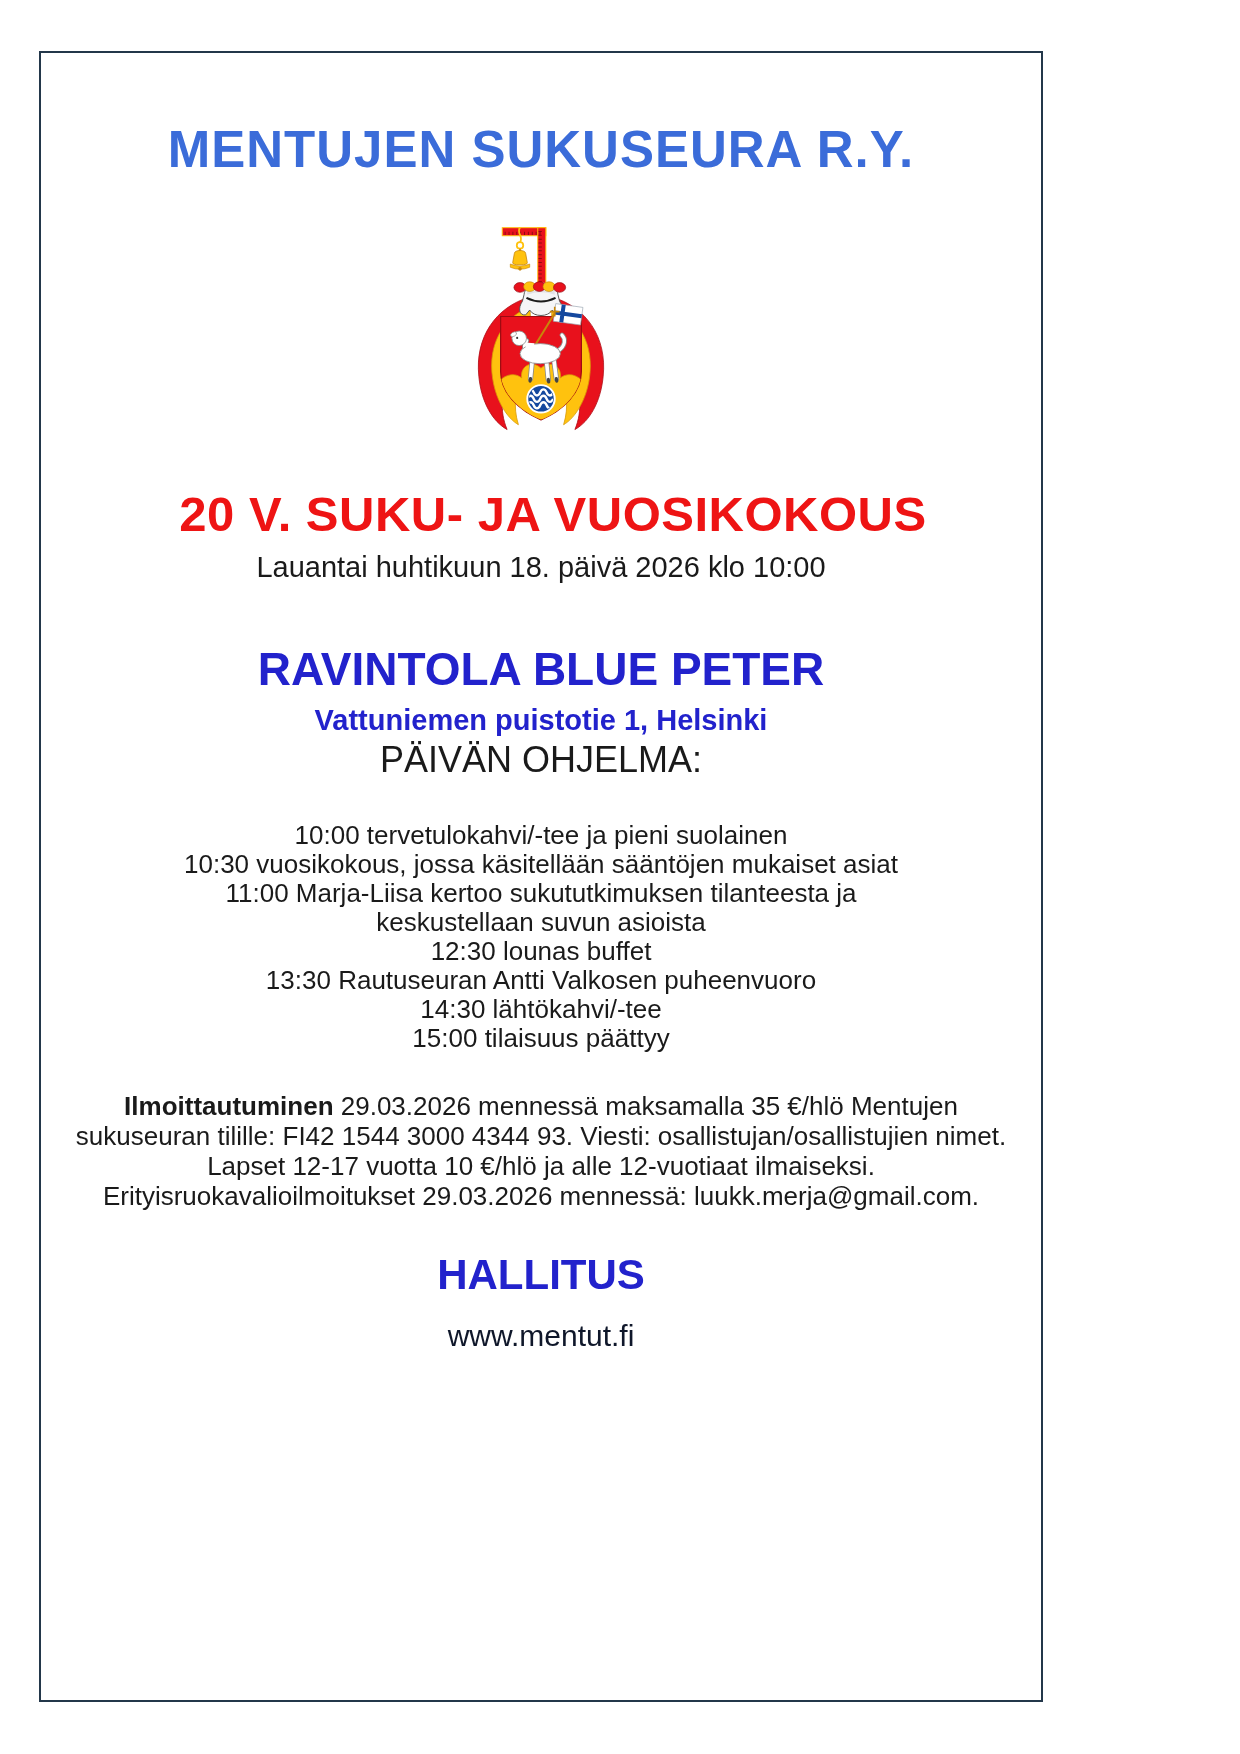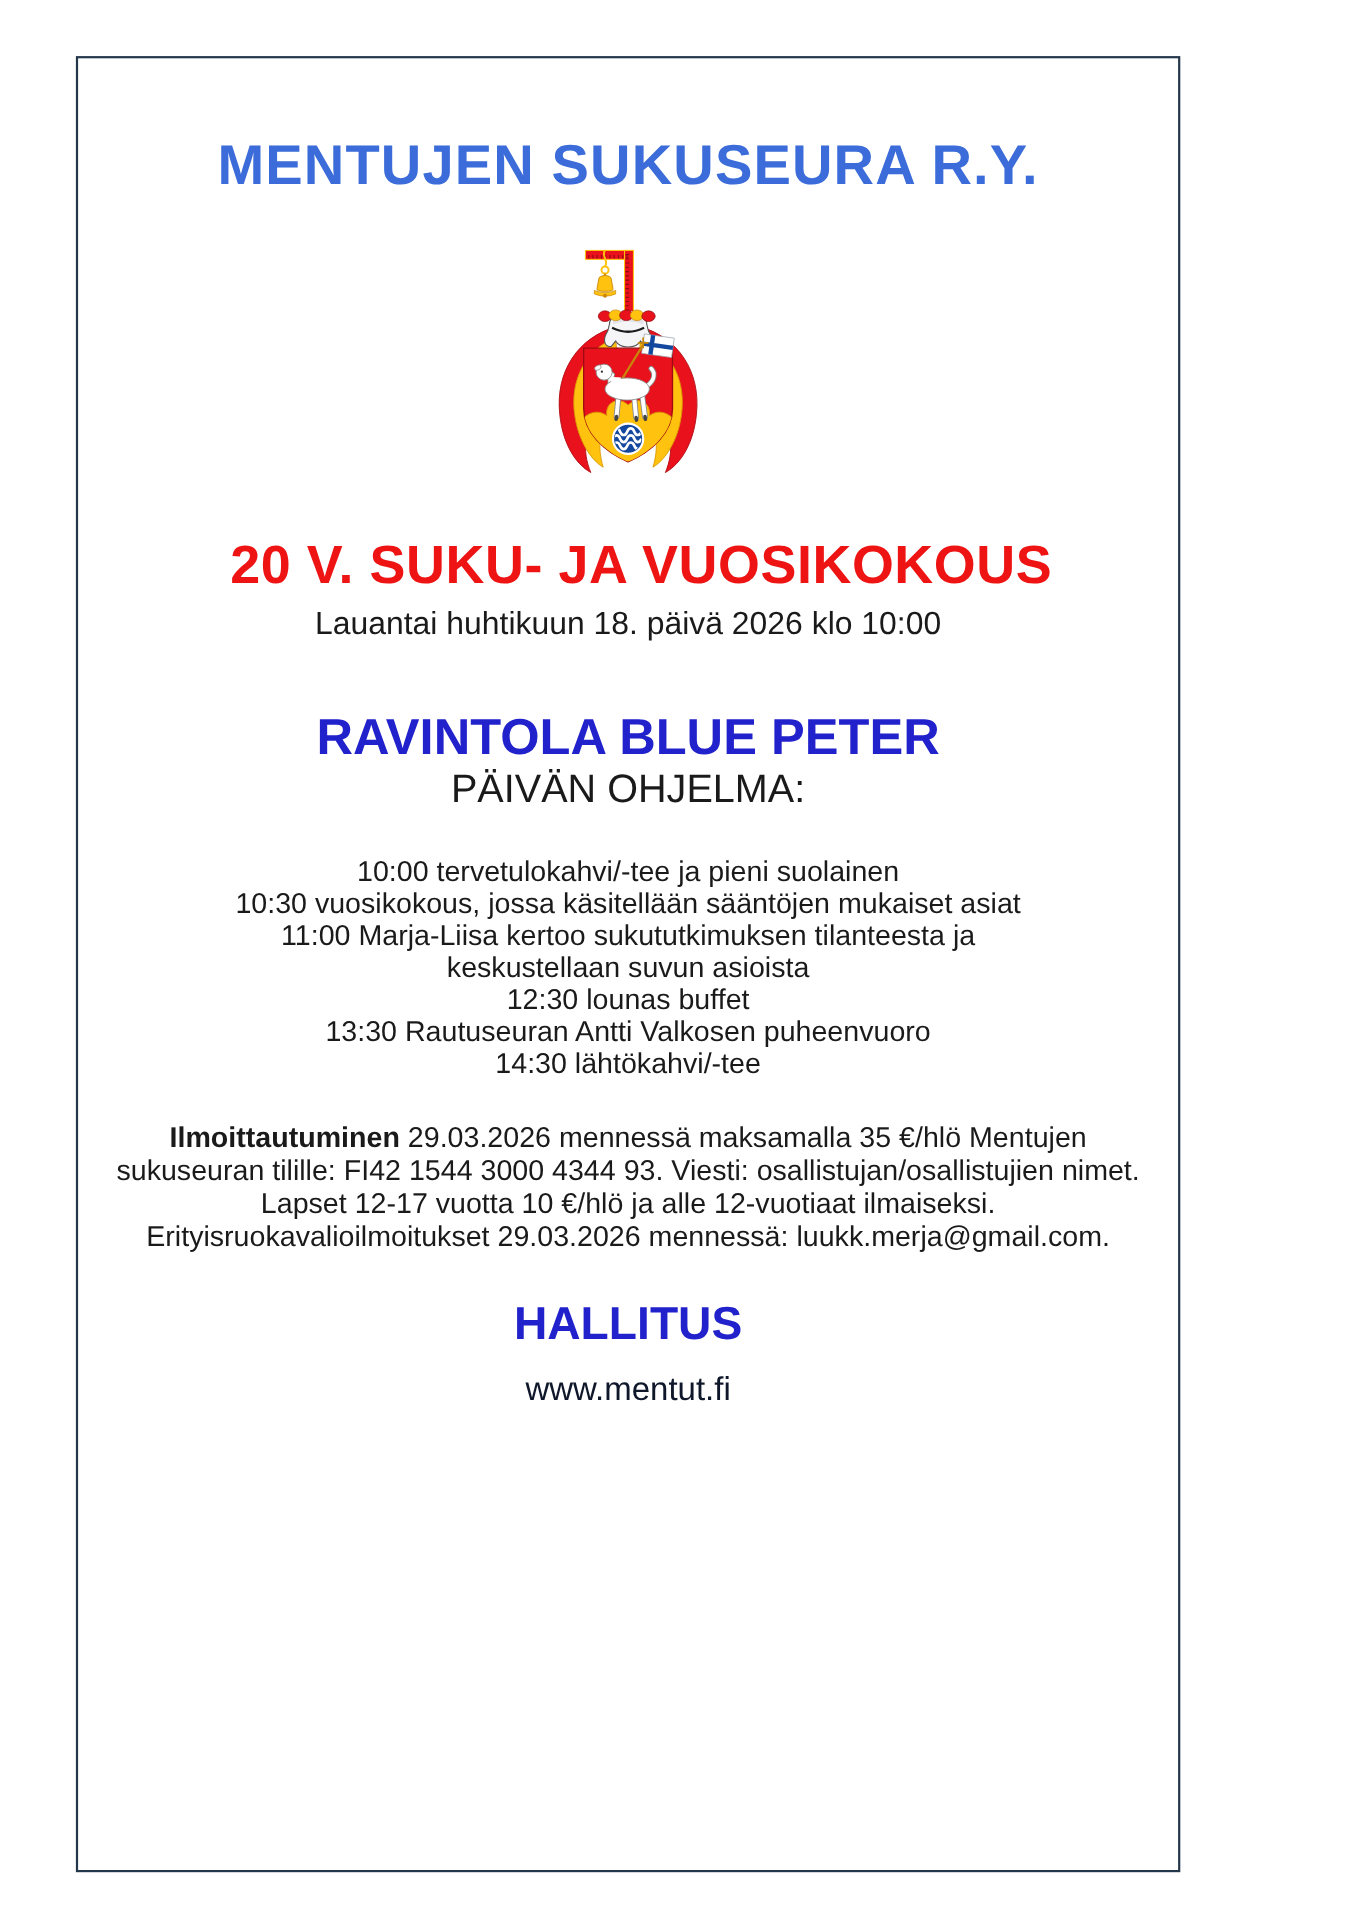--- a/index.html
+++ b/index.html
@@ -5,21 +5,21 @@
   html, body { margin: 0; padding: 0; }
   body {
     width: 1240px; height: 1754px;
     background: #ffffff;
     font-family: "Liberation Sans", sans-serif;
     color: #1a1a1a;
     position: relative;
   }
   .frame {
     position: absolute;
-    left: 69px; top: 51px;
+    left: 39px; top: 51px;
     width: 1004px; height: 1651px;
     border: 2px solid #23374a;
     box-sizing: border-box;
     overflow: hidden;
   }
   .content { text-align: center; padding-top: 68px; }
   .nowrap { white-space: nowrap; }
 
   .org-title {
     font-size: 51px; font-weight: bold; letter-spacing: 1px;
@@ -150,31 +150,33 @@
           <ellipse cx="76" cy="144" rx="4" ry="2.5" fill="#FFFFFF" stroke="#8a8a8a" stroke-width="0.8" transform="rotate(-30 76 144)"></ellipse>
           <circle cx="80.5" cy="148.5" r="1.3" fill="#333"></circle>
         </g>
       </svg>
     </div>
 
     <div class="event-title nowrap">20 V. SUKU- JA VUOSIKOKOUS</div>
     <div class="event-date nowrap">Lauantai huhtikuun 18. päivä 2026 klo 10:00</div>
 
     <div class="venue-name nowrap">RAVINTOLA BLUE PETER</div>
+    <div class="venue-address nowrap">Vattuniemen puistotie 1, Helsinki</div>
 
     <div class="program-heading nowrap">PÄIVÄN OHJELMA:</div>
 
     <div class="program-list">
       <div class="nowrap">10:00 tervetulokahvi/-tee ja pieni suolainen</div>
       <div class="nowrap">10:30 vuosikokous, jossa käsitellään sääntöjen mukaiset asiat</div>
       <div class="nowrap">11:00 Marja-Liisa kertoo sukututkimuksen tilanteesta ja</div>
       <div class="nowrap">keskustellaan suvun asioista</div>
       <div class="nowrap">12:30 lounas buffet</div>
       <div class="nowrap">13:30 Rautuseuran Antti Valkosen puheenvuoro</div>
       <div class="nowrap">14:30 lähtökahvi/-tee</div>
+      <div class="nowrap">15:00 tilaisuus päättyy</div>
     </div>
 
     <div class="registration">
       <div class="nowrap"><strong>Ilmoittautuminen</strong><span> 29.03.2026 mennessä maksamalla 35 €/hlö Mentujen</span></div>
       <div class="nowrap">sukuseuran tilille: FI42 1544 3000 4344 93. Viesti: osallistujan/osallistujien nimet.</div>
       <div class="nowrap">Lapset 12-17 vuotta 10 €/hlö ja alle 12-vuotiaat ilmaiseksi.</div>
       <div class="nowrap">Erityisruokavalioilmoitukset 29.03.2026 mennessä: luukk.merja@gmail.com.</div>
     </div>
 
     <div class="signature nowrap">HALLITUS</div>

